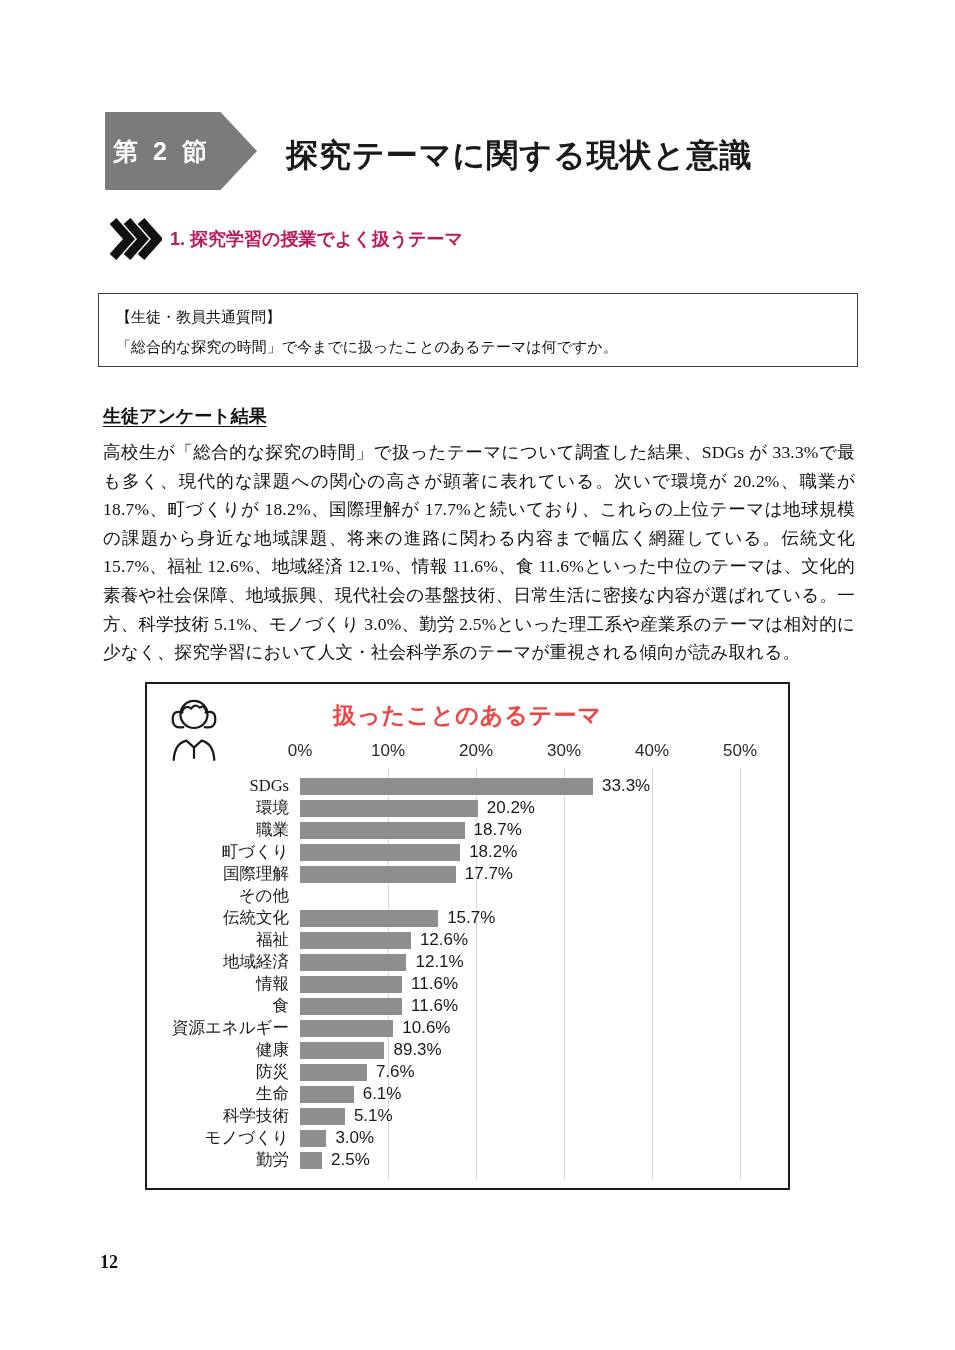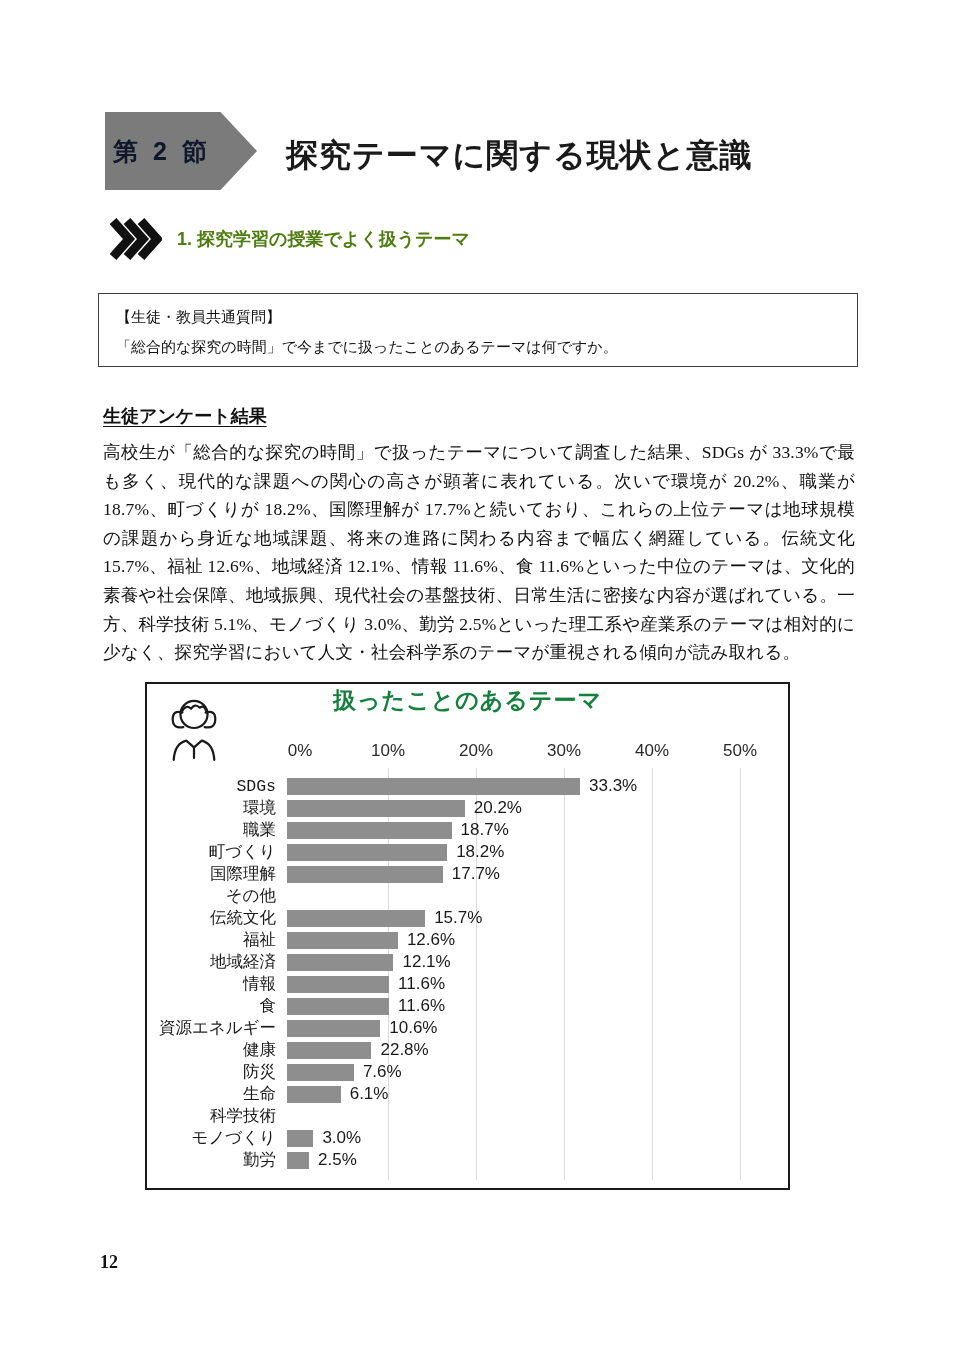--- a/index.html
+++ b/index.html
@@ -16,35 +16,35 @@
   
   .badge {
     position:absolute; left:105px; top:112px;
     width:152px; height:78px;
     background:#7b7b7b;
     clip-path:polygon(0 0, 76% 0, 100% 50%, 76% 100%, 0 100%);
     display:flex; align-items:center; justify-content:center;
     padding-right:38px;
   }
   .badge span {
-    color:#0f172a; font-family:"Liberation Sans","DejaVu Sans",sans-serif;
+    color:#ffffff; font-family:"Liberation Sans","DejaVu Sans",sans-serif;
     font-weight:bold; font-size:25px; letter-spacing:4px;
   }
   .main-title {
     position:absolute; left:286px; top:134px;
     font-family:"Liberation Sans","DejaVu Sans",sans-serif;
     font-weight:bold; font-size:32px; color:#1a1a1a; letter-spacing:1px;
   }
   
   .kicker { position:absolute; left:110px; top:218px; display:flex; align-items:center; }
   .kicker svg { display:block; }
   .kicker-label {
-    margin-left:15px;
-    font-family:"Liberation Sans","DejaVu Sans",sans-serif;
-    font-weight:bold; font-size:18px; color:#4d7c0f;
+    margin-left:8px;
+    font-family:"Liberation Sans","DejaVu Sans",sans-serif;
+    font-weight:bold; font-size:18px; color:#be185d;
   }
   
   .question-box {
     position:absolute; left:98px; top:293px; width:760px; height:74px;
     border:1.5px solid #3c3c3c;
     padding:9px 17px;
     font-size:15px; line-height:28px; color:#111;
   }
   .question-box .q-line2 { margin-top:2px; }
   
@@ -57,39 +57,39 @@
     position:absolute; left:103px; top:438px; width:752px;
     font-size:17.5px; line-height:28.6px; text-align:justify;
     letter-spacing:0.2px; color:#111;
   }
   
   .chart-box {
     position:absolute; left:145px; top:682px; width:645px; height:508px;
     border:2px solid #1a1a1a; background:#fff;
   }
   .chart-title {
-    position:absolute; left:0; right:0; top:1px;
+    position:absolute; left:0; right:0; top:16px;
     text-align:center;
     font-family:"Liberation Sans","DejaVu Sans",sans-serif;
-    font-weight:bold; font-size:23px; color:#15803d; letter-spacing:1px;
+    font-weight:bold; font-size:23px; color:#ef4444; letter-spacing:1px;
   }
   .chart-icon { position:absolute; left:18px; top:8px; }
   .ticks {
     position:absolute; left:153px; top:57px; width:440px; height:24px;
     font-family:"Liberation Sans","DejaVu Sans",sans-serif;
     font-size:17px; color:#2a2a2a;
   }
   .ticks span { position:absolute; transform:translateX(-50%); white-space:nowrap; }
   .grid { position:absolute; left:153px; top:84px; width:440px; height:412px; z-index:0; }
   .grid i { position:absolute; top:0; bottom:0; width:1px; background:#d9d9d9; }
   .rows { position:absolute; left:0; right:0; top:91px; z-index:1; }
   .row { display:flex; align-items:center; height:22px; }
   .row-label {
-    width:140px; text-align:right; padding-right:11px;
-    font-family:Liberation Mono, monospace;
+    width:153px; text-align:right; padding-right:11px;
+    font-family:Liberation Serif, serif;
     font-size:16.5px; color:#1a1a1a; white-space:nowrap;
   }
   .bar-area { position:relative; flex:1; height:17px; display:flex; align-items:center; }
   .bar { height:17px; background:#8e8e8e; }
   .bar-value {
     margin-left:9px;
     font-family:"Liberation Sans","DejaVu Sans",sans-serif;
     font-size:17px; color:#1a1a1a; white-space:nowrap;
   }
   .page-number { position:absolute; left:100px; top:1252px; font-size:18px; color:#111;font-weight:bold; }
@@ -232,39 +232,43 @@
           <div class="row-label">資源エネルギー</div>
           <div class="bar-area">
             <div class="bar" style="width: 93.28px; background: rgb(142, 142, 142);"></div>
             <span class="bar-value">10.6%</span>
           </div>
         </div>
         <div class="row">
           <div class="row-label">健康</div>
           <div class="bar-area">
             <div class="bar" style="width: 84.48px; background: rgb(142, 142, 142);"></div>
-            <span class="bar-value">22.8%</span>
+            <span class="bar-value">89.3%</span>
           </div>
         </div>
         <div class="row">
           <div class="row-label">防災</div>
           <div class="bar-area">
             <div class="bar" style="width: 66.88px; background: rgb(142, 142, 142);"></div>
             <span class="bar-value">7.6%</span>
           </div>
         </div>
         <div class="row">
           <div class="row-label">生命</div>
           <div class="bar-area">
             <div class="bar" style="width: 53.68px; background: rgb(142, 142, 142);"></div>
             <span class="bar-value">6.1%</span>
           </div>
         </div>
         <div class="row">
           <div class="row-label">科学技術</div>
+          <div class="bar-area">
+            <div class="bar" style="width: 44.88px; background: rgb(142, 142, 142);"></div>
+            <span class="bar-value">5.1%</span>
+          </div>
         </div>
         <div class="row">
           <div class="row-label">モノづくり</div>
           <div class="bar-area">
             <div class="bar" style="width: 26.4px; background: rgb(142, 142, 142);"></div>
             <span class="bar-value">3.0%</span>
           </div>
         </div>
         <div class="row">
           <div class="row-label">勤労</div>

